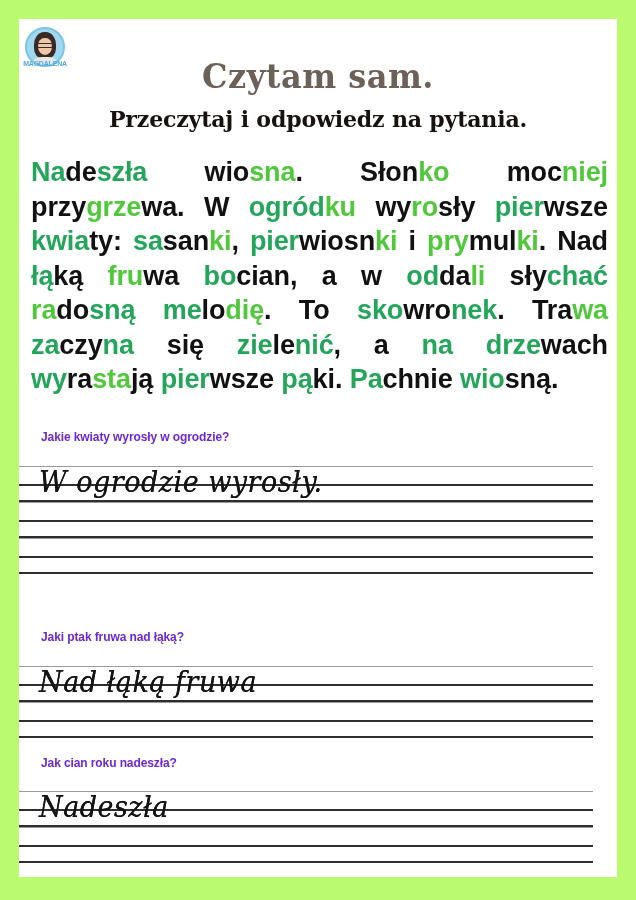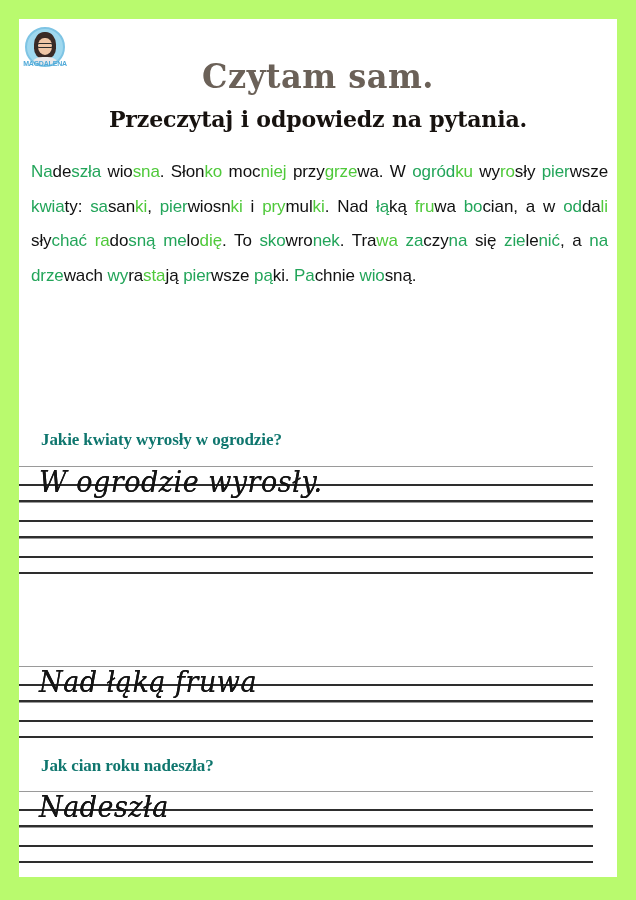--- a/index.html
+++ b/index.html
@@ -127,38 +127,38 @@
     letter-spacing: -0.2px;
     transform: scaleX(0.96);
   }
   
   .passage {
     position: absolute;
     left: 12px;
     top: 136px;
     width: 577px;
     font-family: "Liberation Sans", sans-serif;
-    font-weight: normal;
-    font-size: 17px;
+    font-weight: bold;
+    font-size: 27px;
     line-height: 34.5px;
     color: #111111;
     text-align: justify;
     text-align-last: left;
     letter-spacing: -0.1px;
   }
   .g1 { color: #23a55a; }
   .g2 { color: #4fc93a; }
   
   .question {
     position: absolute;
     left: 22px;
-    font-family: Liberation Serif, serif;
-    font-weight: bold;
-    font-size: 17px;
-    color: #0f766e;
+    font-family: Liberation Sans, sans-serif;
+    font-weight: bold;
+    font-size: 12px;
+    color: #6d28d9;
     letter-spacing: -0.1px;
     white-space: nowrap;
   }
   .q1 { top: 411px; }
   .q2 { top: 611px; }
   .q3 { top: 737px; }
   
   .rules {
     position: absolute;
     left: 0px;
@@ -220,20 +220,21 @@
       </div>
       <div class="logo-text">MAGDALENA</div>
     </div>
 
     <div class="title">Czytam sam.</div>
     <div class="subtitle">Przeczytaj i odpowiedz na pytania.</div>
 
     <div class="passage" id="passage"><span class="g1">Na</span><span>de</span><span class="g1">szła</span><span> wio</span><span class="g2">sna</span><span>. Słon</span><span class="g2">ko</span><span> moc</span><span class="g2">niej</span><span> przy</span><span class="g2">grze</span><span>wa. </span><span>W </span><span class="g1">ogród</span><span class="g2">ku</span><span> wy</span><span class="g2">ro</span><span>sły </span><span class="g1">pier</span><span>wsze </span><span class="g1">kwia</span><span>ty: </span><span class="g1">sa</span><span>san</span><span class="g2">ki</span><span>, </span><span class="g1">pier</span><span>wiosn</span><span class="g2">ki</span><span> i </span><span class="g2">pry</span><span>mul</span><span class="g2">ki</span><span>. Nad </span><span class="g1">łą</span><span>ką </span><span class="g2">fru</span><span>wa </span><span class="g1">bo</span><span>cian, </span><span>a w </span><span class="g1">od</span><span>da</span><span class="g2">li</span><span> sły</span><span class="g1">chać</span><span> </span><span class="g2">ra</span><span>do</span><span class="g1">sną</span><span> </span><span class="g1">me</span><span>lo</span><span class="g2">dię</span><span>. To </span><span class="g1">sko</span><span>wro</span><span class="g1">nek</span><span>. Tra</span><span class="g2">wa</span><span> </span><span class="g1">za</span><span>czy</span><span class="g1">na</span><span> się </span><span class="g1">zie</span><span>le</span><span class="g1">nić</span><span>, a </span><span class="g1">na</span><span> </span><span class="g1">drze</span><span>wach </span><span class="g1">wy</span><span>ra</span><span class="g2">sta</span><span>ją </span><span class="g1">pier</span><span>wsze </span><span class="g1">pą</span><span>ki. </span><span class="g1">Pa</span><span>chnie </span><span class="g1">wio</span><span>sną.</span></div>
 
     <div class="question q1">Jakie kwiaty wyrosły w ogrodzie?</div>
+    <div class="question q2">Jaki ptak fruwa nad łąką?</div>
     <div class="question q3">Jak cian roku nadeszła?</div>
 
     <div class="rules a1" id="rules-1">
         <div class="rule-group">
           <div class="rule-thin rule-top"></div>
           <div class="rule-thick rule-mid"></div>
           <div class="rule-thick rule-bottom"></div>
         </div>
         <div class="rule-group">
           <div class="rule-thin rule-top"></div>

